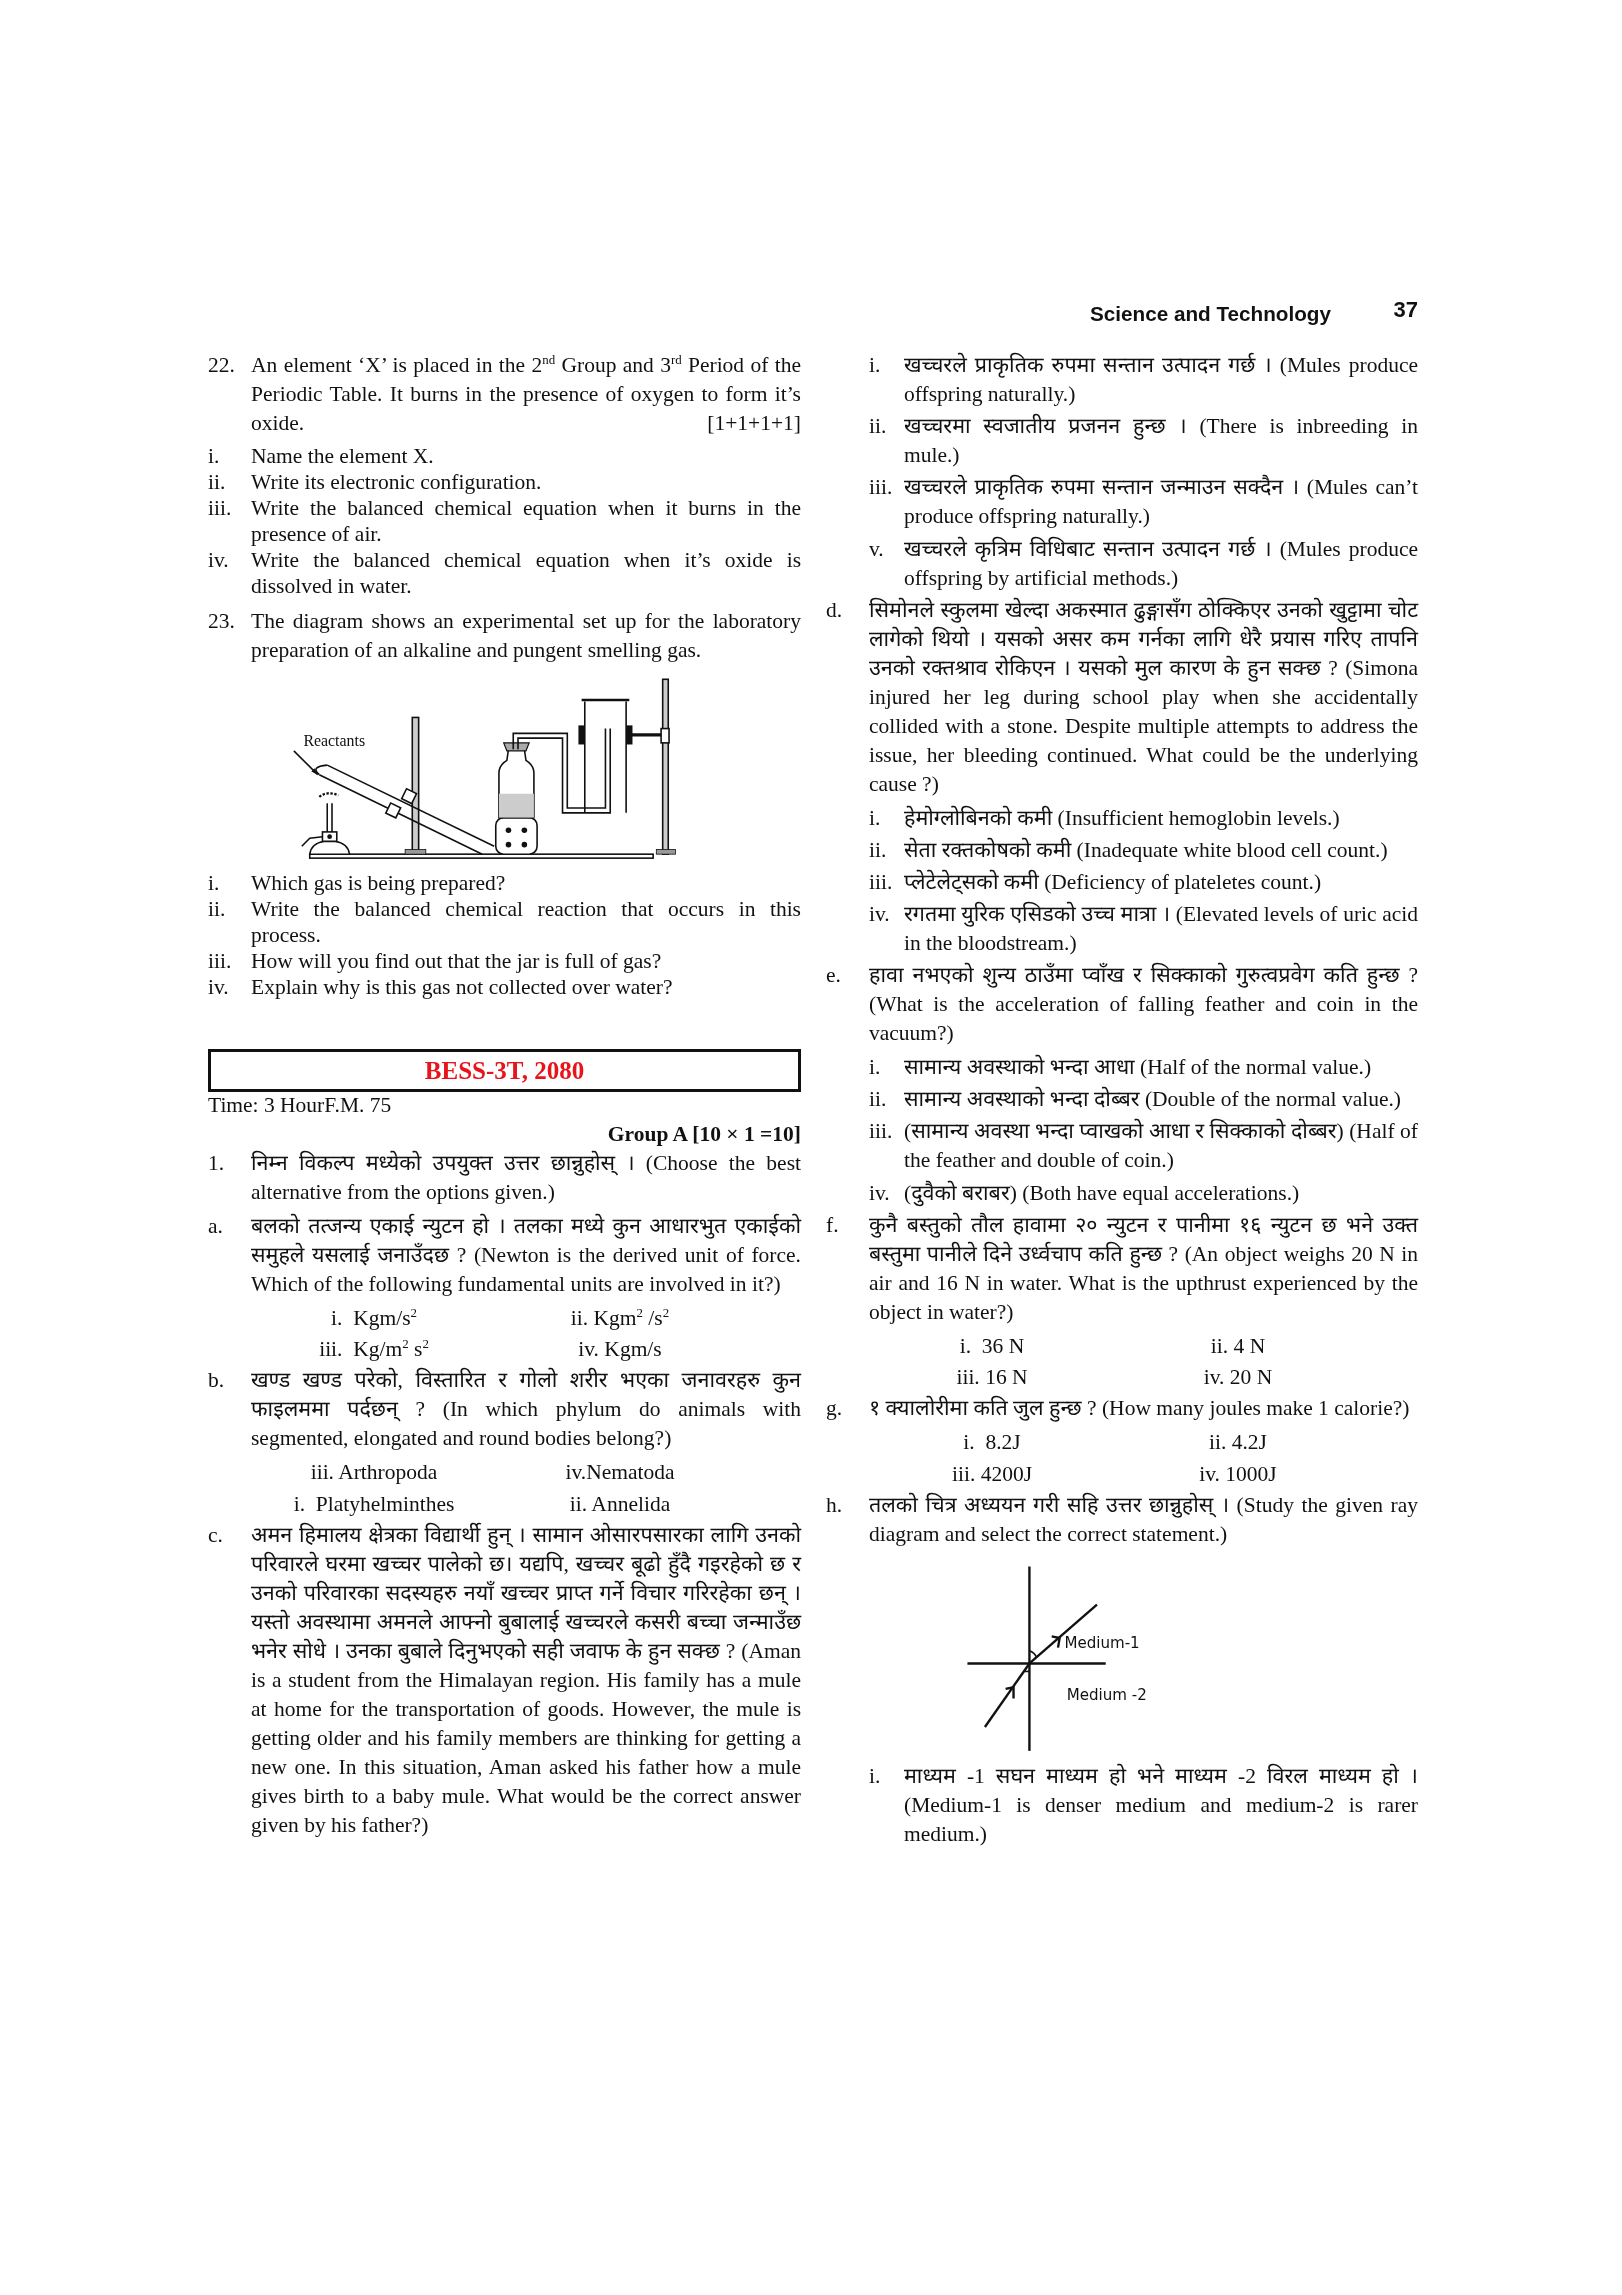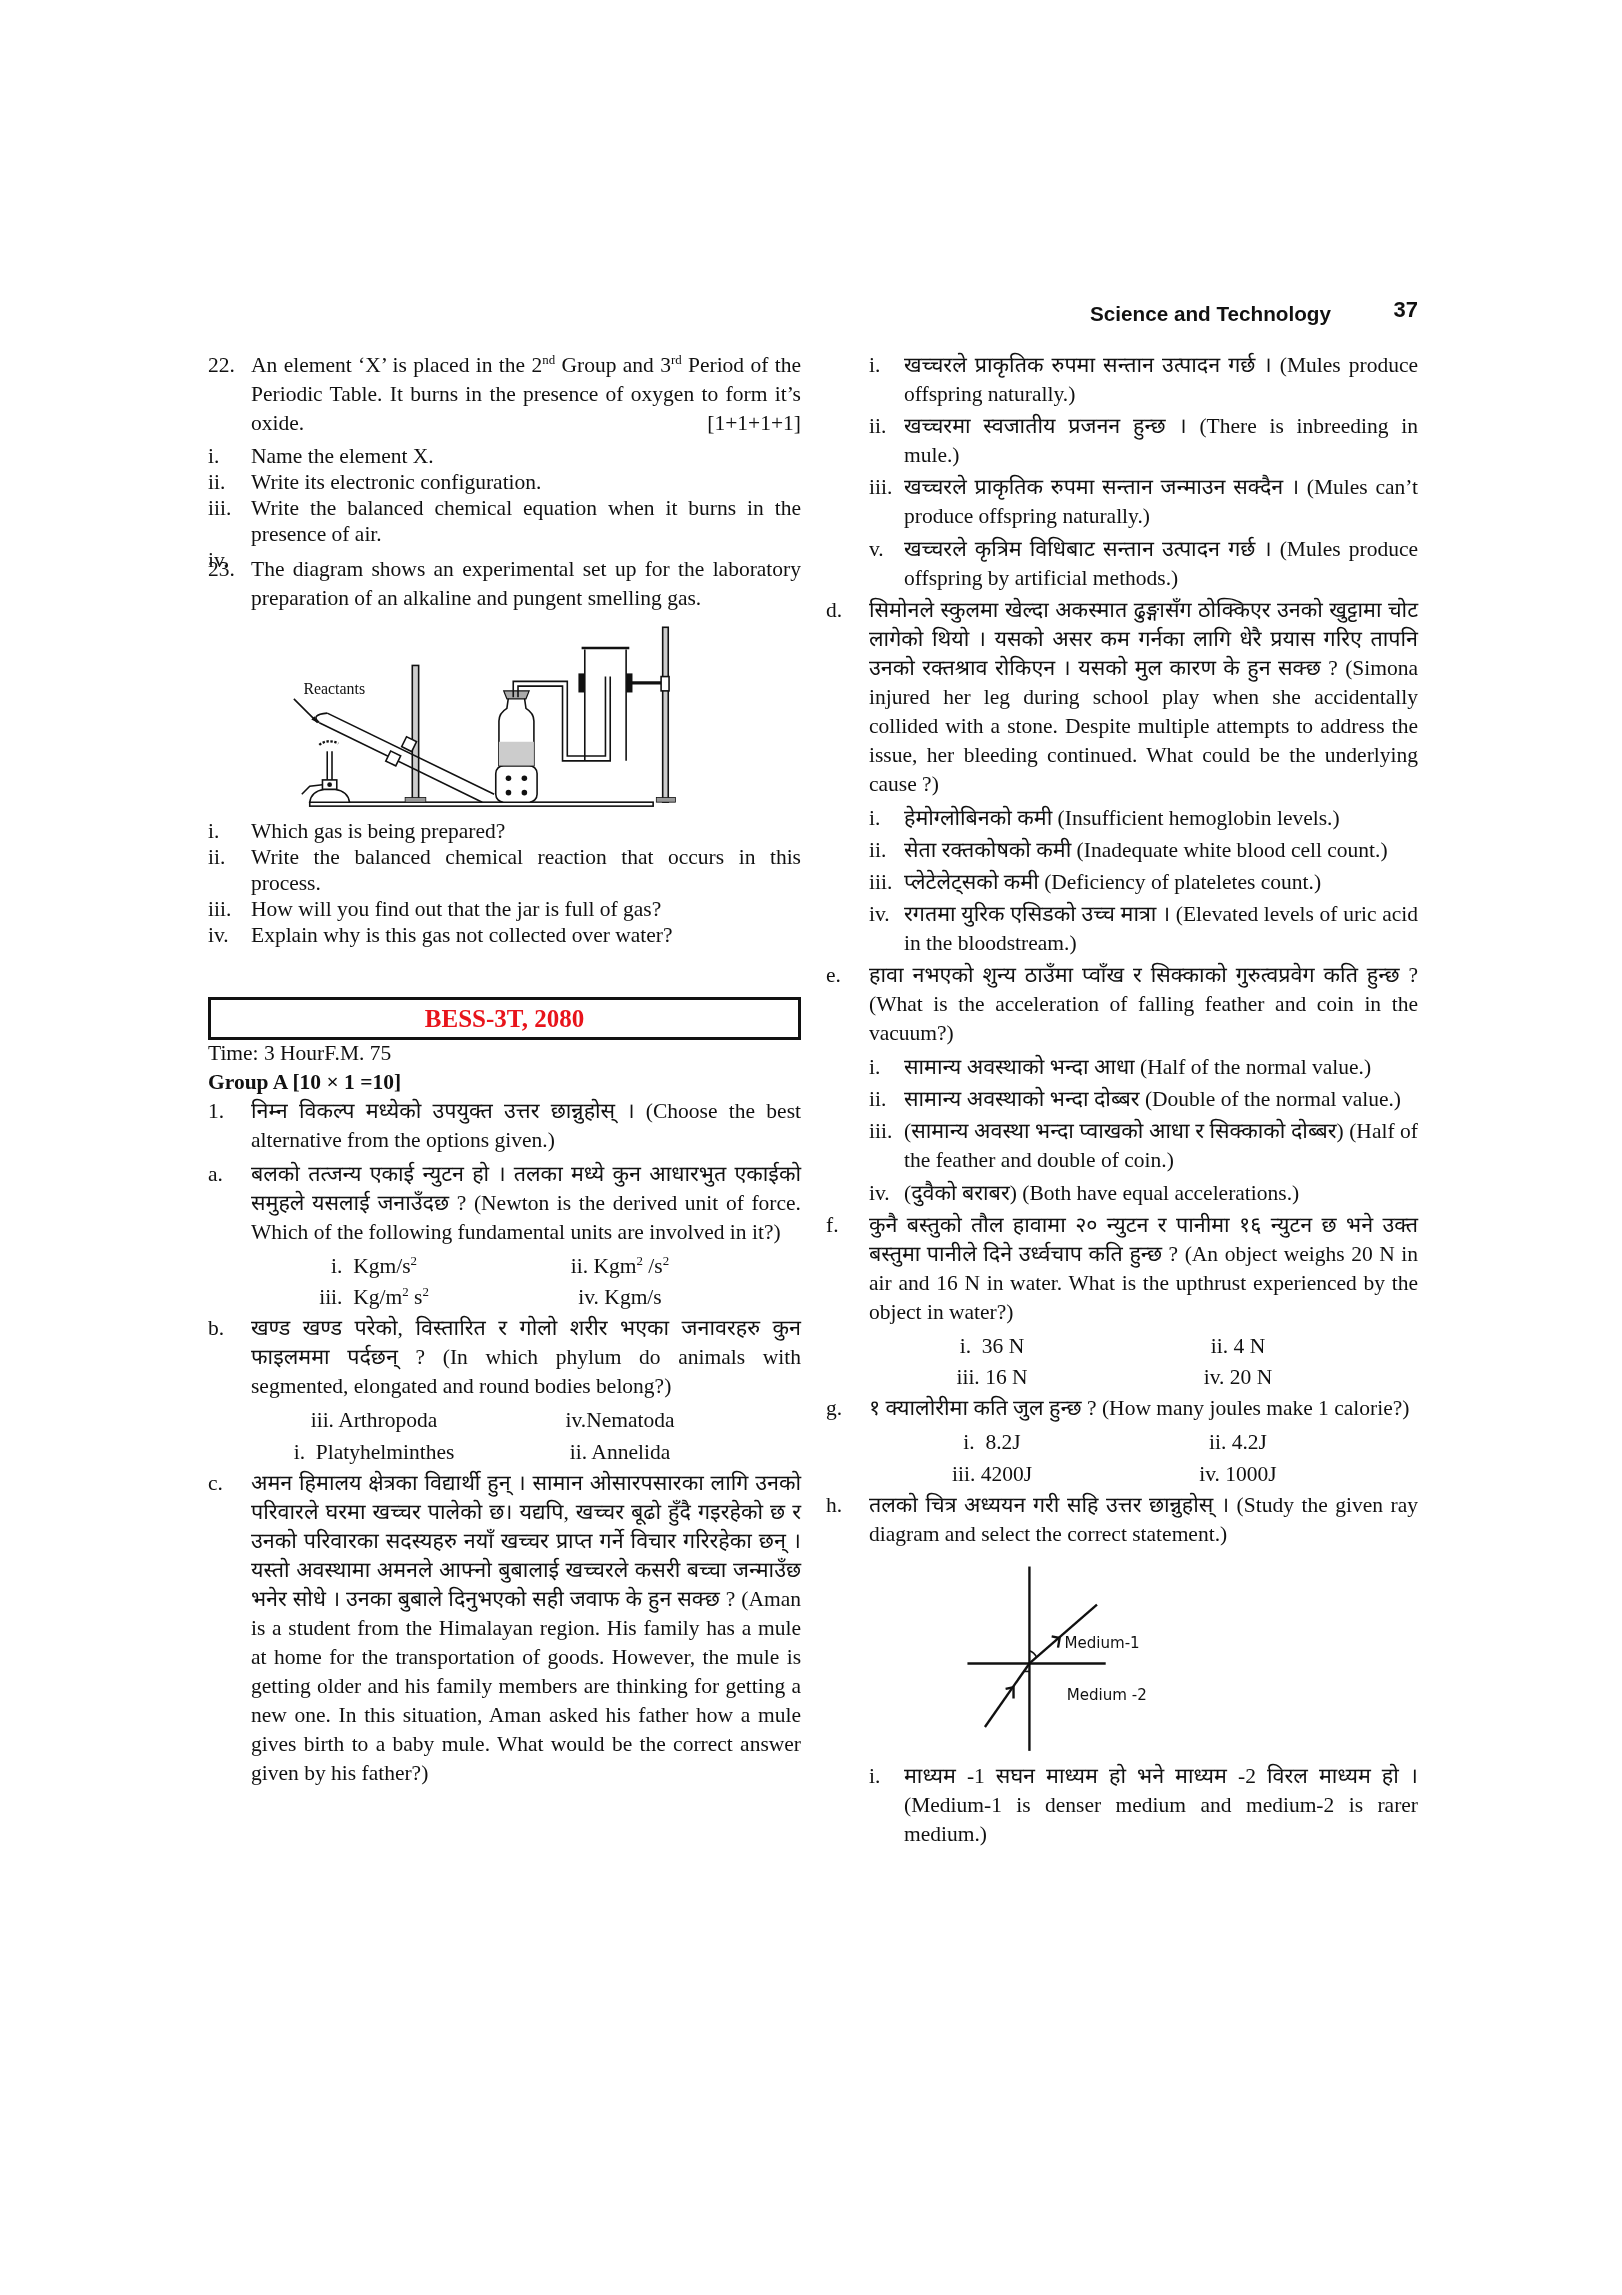--- a/index.html
+++ b/index.html
@@ -18,21 +18,21 @@
   .sub .num { position: absolute; left: 0; top: 0; }
   .opt { position: relative; padding-left: 78px; text-align: justify; margin: 0 0 3.2px 0; }
   .opt .num { position: absolute; left: 43px; top: 0; }
   .opt2 { display: flex; padding-left: 43px; margin: 0 0 2.4px 0; }
   .opt2 span.cell { width: 246px; display: inline-block; text-align: center; }
   .marks { float: right; }
   .diagram-wrap { position: relative; margin: 11px 0 3.2px 0; }
   .bess-box { border: 3.2px solid #111; height: 37px; margin: 49px 0 0 0; text-align: center;
               color: #e8141b; font-weight: bold; font-size: 25px; line-height: 37px; }
   .time-row { display: flex; padding-right: 24px; line-height: 27px; }
-  .group-head { text-align: left; font-weight: bold; line-height: 30px; }
+  .group-head { text-align: right; font-weight: bold; line-height: 30px; }
   sup { font-size: 60%; line-height: 0; }
   .label-sans { font-family: "DejaVu Sans", "Liberation Sans", sans-serif; font-size: 19px; }
 </style>
 </head>
 <body>
 
 <div class="page-header">
   <span class="title">Science and Technology</span>
   <span class="num">37</span>
 </div>
@@ -41,21 +41,21 @@
 
   <div class="q">
     <span class="num">22.</span>
     <span>An element ‘X’ is placed in the 2</span><sup>nd</sup><span> Group and 3</span><sup>rd</sup><span> Period of the Periodic Table. It burns in the presence of oxygen to form it’s oxide.</span>
     <span class="marks">[1+1+1+1]</span>
   </div>
   <div style="margin-top:3.2px">
     <p class="sub"><span class="num">i.</span><span>Name the element X.</span></p>
     <p class="sub"><span class="num">ii.</span><span>Write its electronic configuration.</span></p>
     <p class="sub"><span class="num">iii.</span><span>Write the balanced chemical equation when it burns in the presence of air.</span></p>
-    <p class="sub"><span class="num">iv.</span></p>
+    <p class="sub"><span class="num">iv.</span><span>Write the balanced chemical equation when it’s oxide is dissolved in water.</span></p>
   </div>
 
   <div class="q" style="margin-top:8px">
     <span class="num">23.</span>
     <span>The diagram shows an experimental set up for the laboratory preparation of an alkaline and pungent smelling gas.</span>
   </div>
 
   <div class="diagram-wrap" style="height:191px;">
     <svg width="593" height="191" viewBox="0 0 746 240" style="font-size:27px">
       <text x="120" y="88" font-family="Liberation Serif, serif" font-size="20" fill="#111">Reactants</text>

